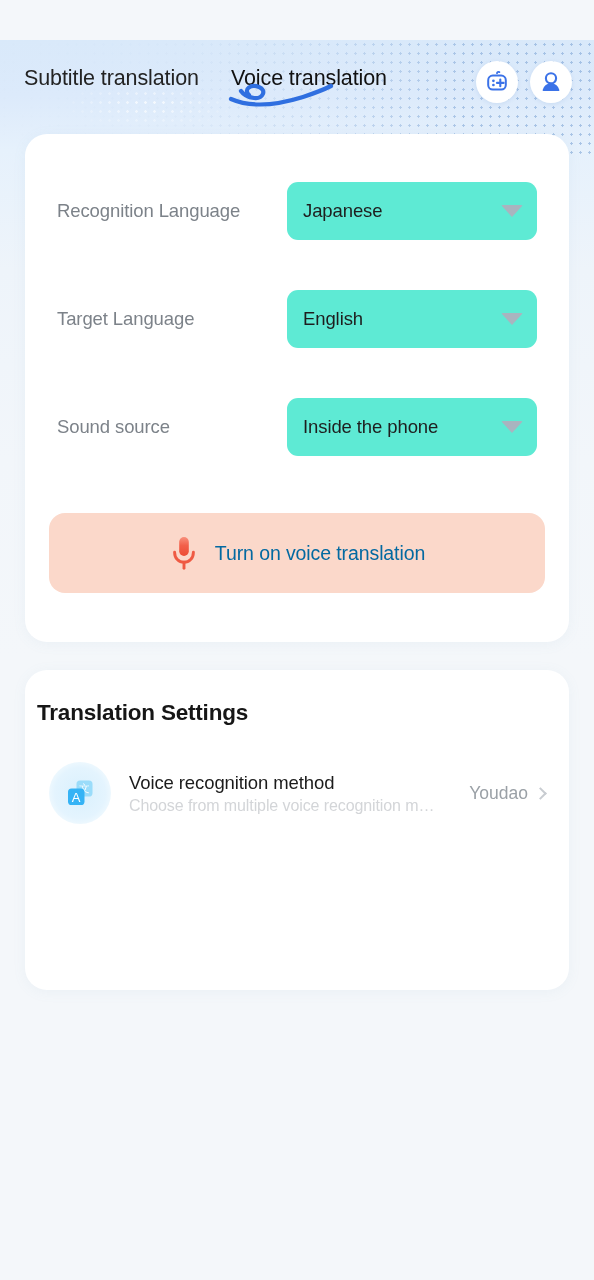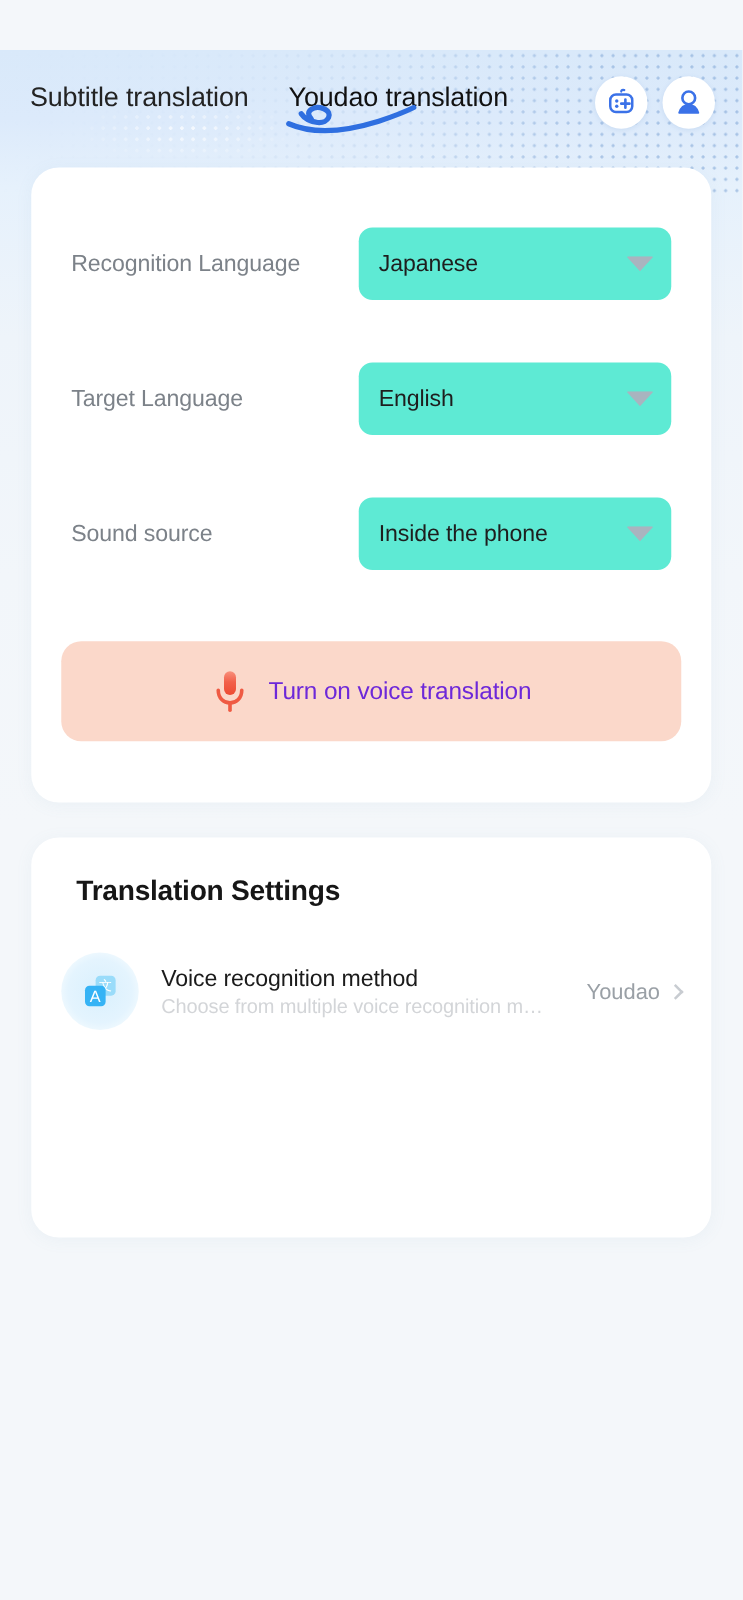--- a/index.html
+++ b/index.html
@@ -190,28 +190,28 @@
     background: #fbd8ca;
     border-radius: 16px;
     display: flex;
     align-items: center;
     justify-content: center;
     gap: 16px;
     cursor: pointer;
   }
   .mic-button .label {
     font-size: 19.5px;
-    color: #6d28d9;
+    color: #0369a1;
     letter-spacing: -0.1px;
   }
 
   
   .settings-title {
     position: absolute;
-    left: 36px;
+    left: 12px;
     top: 30px;
     font-size: 22.5px;
     font-weight: bold;
     color: #161616;
     letter-spacing: -0.2px;
   }
 
   .setting-row {
     position: absolute;
     left: 0;
@@ -294,21 +294,21 @@
   <div class="halftone2"></div>
 
   <div class="header">
     <div class="tabs">
 
       <div class="tab inactive">
         <span>Subtitle translation</span>
       </div>
 
       <div class="tab active">
-        <span>Youdao translation</span>
+        <span>Voice translation</span>
         <svg class="tab-underline" viewBox="0 0 108 26">
           <path d="M4 17 C20 24, 44 25, 76 15 C88 11, 96 8, 104 4" fill="none" stroke="#2f6fe0" stroke-width="4.2" stroke-linecap="round"></path>
           <path d="M22 13 C16 7, 24 2, 32 5 C40 8, 36 17, 27 16 C20 15, 16 12, 14 9" fill="none" stroke="#2f6fe0" stroke-width="4.2" stroke-linecap="round"></path>
         </svg>
       </div>
     </div>
 
     <div class="header-actions">
 
       <div class="circle-btn">

